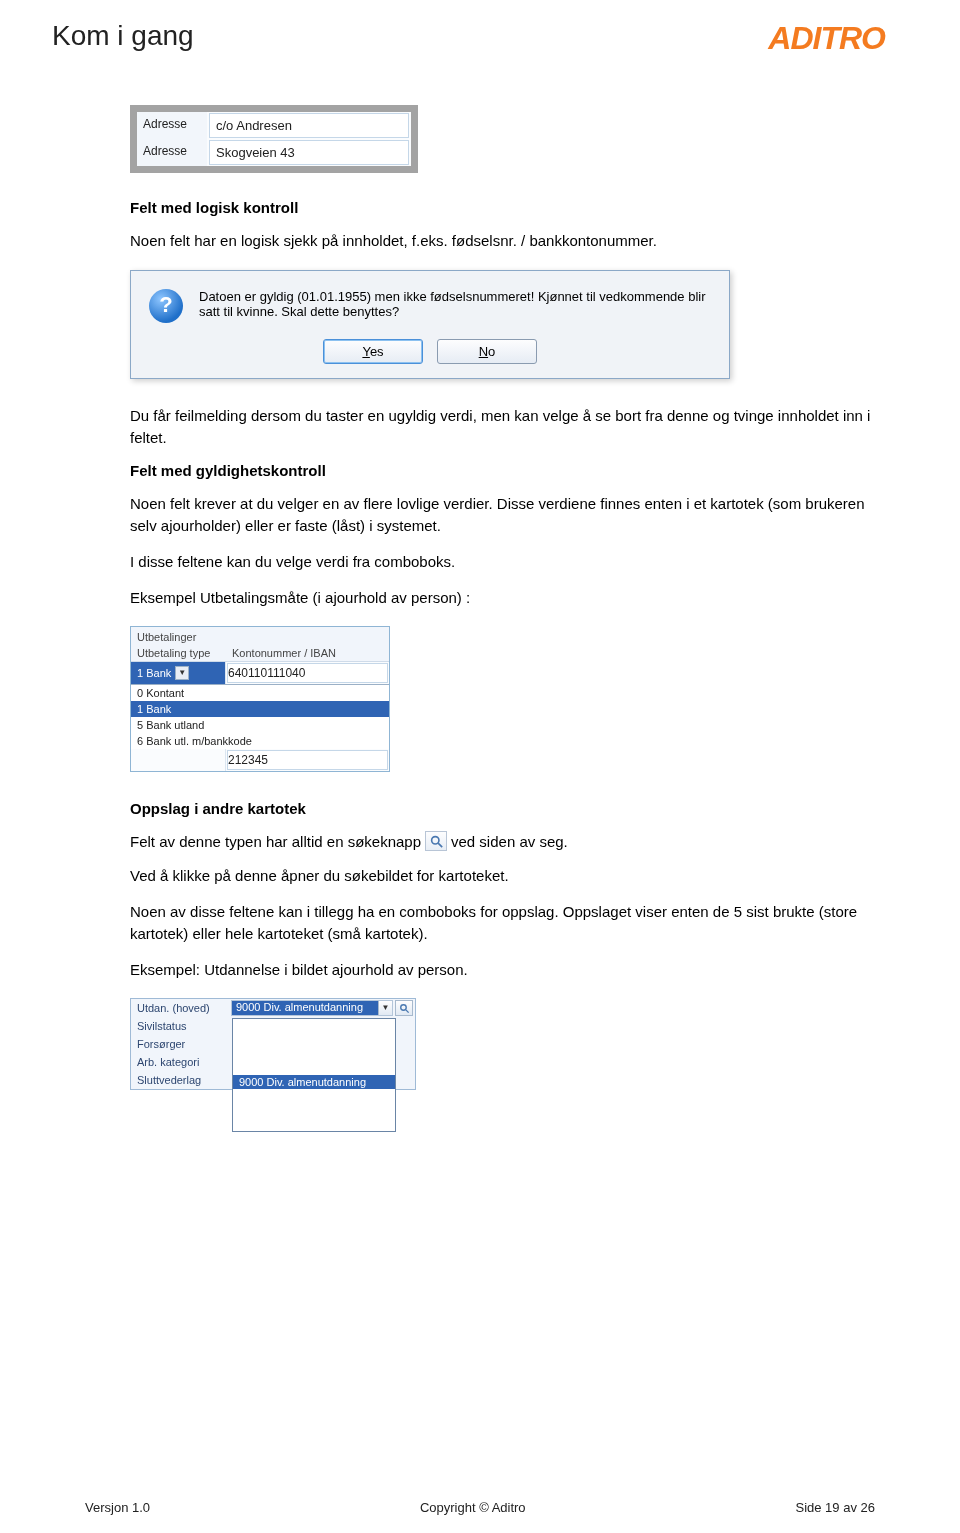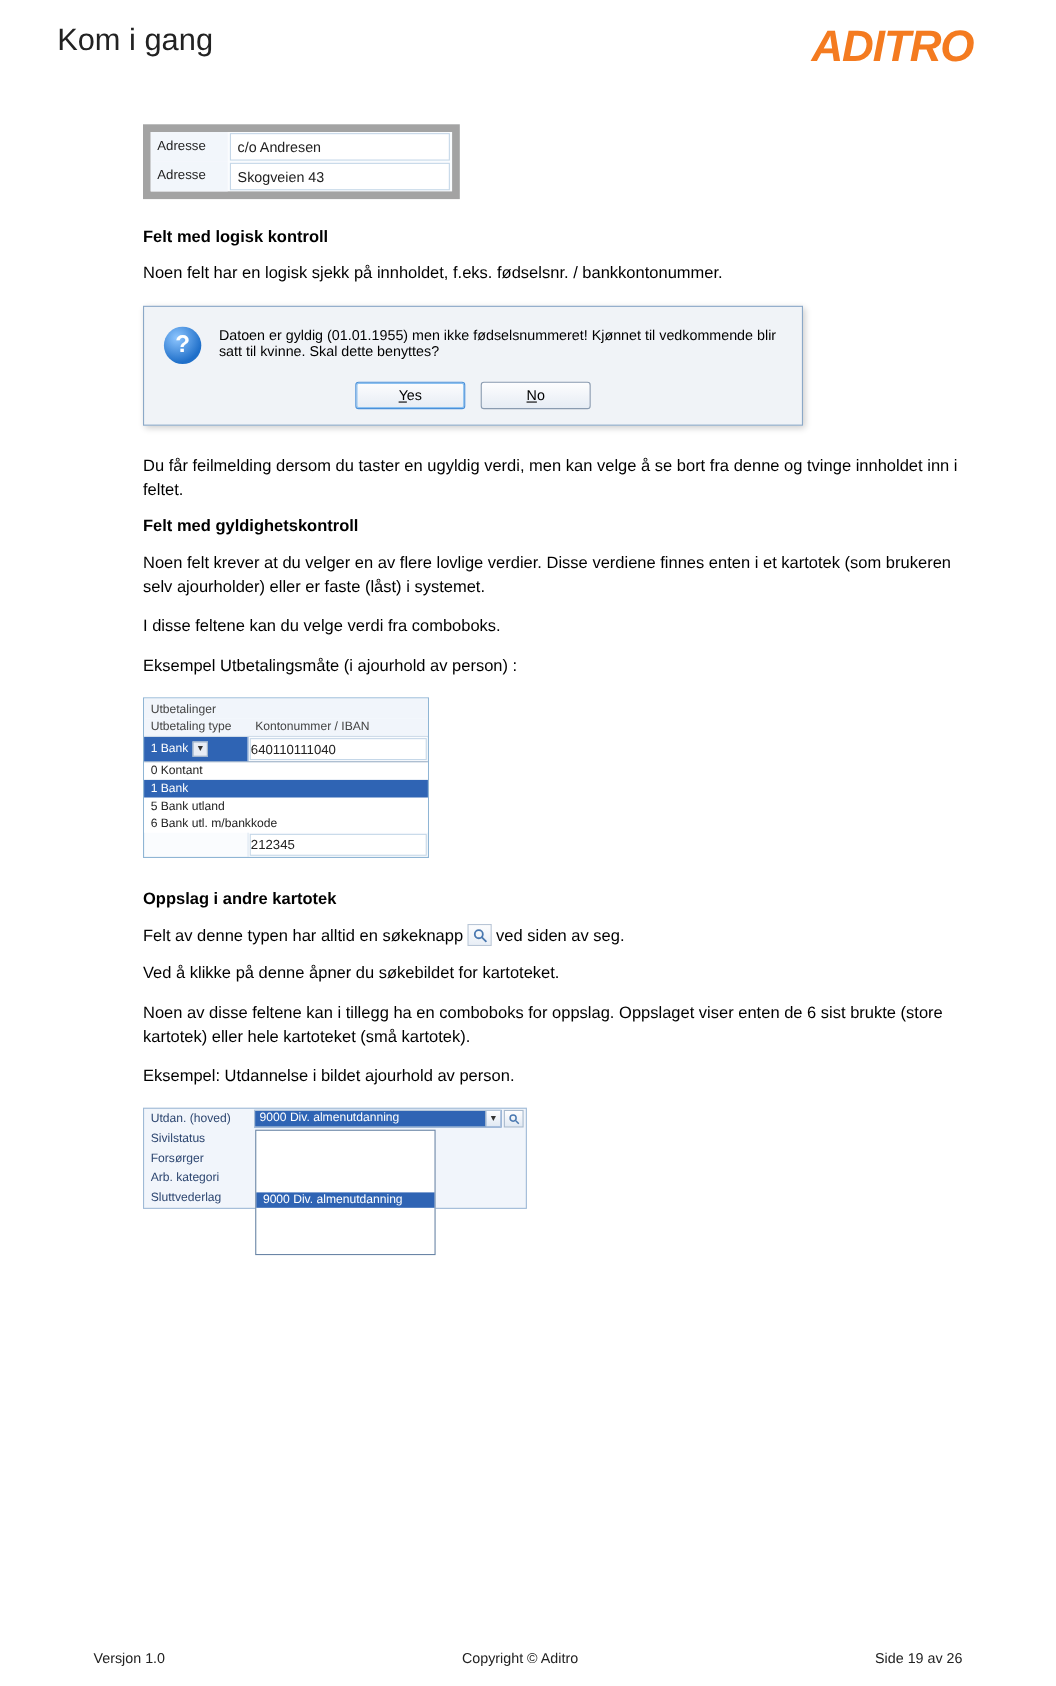--- a/index.html
+++ b/index.html
@@ -19,21 +19,21 @@
     padding: 20px 75px 0 20px;
     margin-left: 32px;
   }
   .header-title {
     font-size: 28px;
     font-weight: normal;
     color: #222;
   }
   .logo {
     font-family: Arial, sans-serif;
-    font-size: 40px;
+    font-size: 32px;
     font-weight: 900;
     font-style: italic;
     color: #f47b20;
     letter-spacing: -1px;
   }
   .content {
     padding: 30px 85px 30px 130px;
   }
   .fig { margin: 18px 0 26px 0; }
   .addr-box {
@@ -122,21 +122,21 @@
   .search-icon {
     width: 22px; height: 20px; border: 1px solid #b8c5d6;
     background: linear-gradient(#fdfdfe,#e8eef6);
     display: inline-flex; align-items: center; justify-content: center;
   }
   .search-icon svg { width: 13px; height: 13px; }
 
   .edu-box {
     border: 1px solid #9fbad6; background: #f1f5fb; display: inline-block;
     font-family: Tahoma, sans-serif; font-size: 11px; color: #222;
-    width: 349px;
+    width: 286px;
   }
   .edu-row { display: flex; align-items: center; height: 18px; }
   .edu-label { width: 100px; padding: 0 6px; color: #2d4670; }
   .edu-field {
     flex: 1; height: 16px; background: #fff; border: 1px solid #b4c6da;
     margin: 1px 2px 1px 0; padding: 0 4px; font-size: 11px; position: relative;
   }
   .edu-field.selblue { background: #2f64b4; color: #fff; }
   .edu-dd {
     position: absolute; right: 0; top: 0; width: 14px; height: 14px;
@@ -245,21 +245,21 @@
     <span class="search-icon">
       <svg viewBox="0 0 16 16">
           <circle cx="6.5" cy="6.5" r="4.5" fill="none" stroke="#4a78b0" stroke-width="2"></circle>
           <line x1="10" y1="10" x2="15" y2="15" stroke="#4a78b0" stroke-width="2"></line>
         </svg>
     </span>
     <span>ved siden av seg.</span>
   </div>
 
   <p>Ved å klikke på denne åpner du søkebildet for kartoteket.</p>
-  <p>Noen av disse feltene kan i tillegg ha en comboboks for oppslag. Oppslaget viser enten de 6 sist brukte (store kartotek) eller  hele kartoteket (små kartotek).</p>
+  <p>Noen av disse feltene kan i tillegg ha en comboboks for oppslag. Oppslaget viser enten de 5 sist brukte (store kartotek) eller  hele kartoteket (små kartotek).</p>
   <p>Eksempel: Utdannelse i bildet ajourhold av person.</p>
 
   <div class="fig">
     <div class="edu-box">
       <div class="edu-row">
         <div class="edu-label">Utdan. (hoved)</div>
         <div class="edu-field selblue" style="position:relative;">
           <span>9000 Div. almenutdanning</span>
           <span class="edu-dd">▼</span>
           <div class="edu-overlay">

